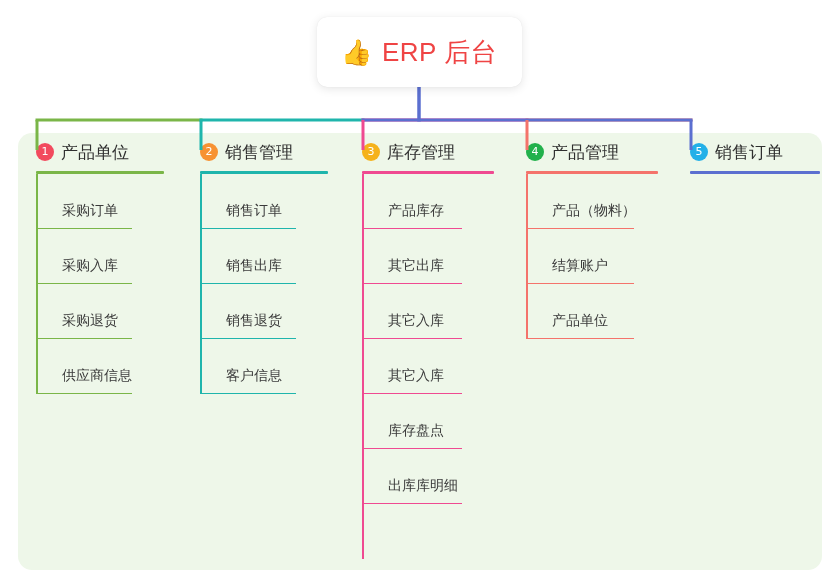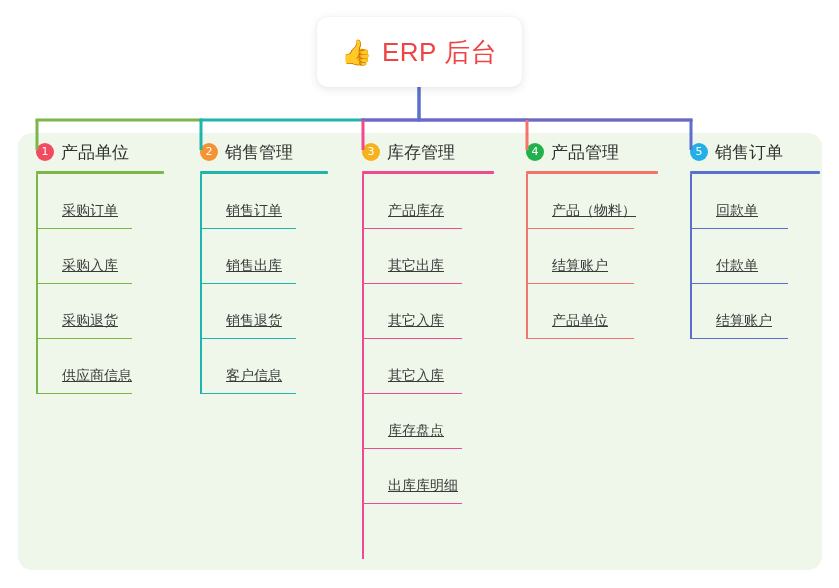--- a/index.html
+++ b/index.html
@@ -130,21 +130,20 @@
     box-sizing: border-box;
     padding-left: 26px;
   }
   .leaf-label {
     position: absolute;
     left: 26px;
     bottom: 9px;
     font-size: 14px;
     color: #3a3a3a;
     white-space: nowrap;
-    text-decoration: underline;
   }
   .leaf-rule {
     position: absolute;
     left: 0;
     bottom: 0;
     height: 1.5px;
   }
 </style>
 </head>
 <body>
@@ -280,29 +279,14 @@
           <div class="leaf-rule" style="width: 108px; background: rgb(244, 115, 107);"></div>
         </div>
       </div>
     </div>
     <div class="column" style="left: 654px; width: 164px;">
       <div class="col-header">
         <span class="badge" style="background: rgb(35, 176, 232);">5</span>
         <span class="col-title">销售订单</span>
       </div>
       <div class="header-rule" style="width: 130px; margin-left: 18px; background: rgb(91, 111, 208);"></div>
-      <div class="branch-body">
-        <div class="spine" style="background: rgb(91, 111, 208); height: 165px;"></div>
-        <div class="leaf">
-          <span class="leaf-label">回款单</span>
-          <div class="leaf-rule" style="width: 98px; background: rgb(91, 111, 208);"></div>
-        </div>
-        <div class="leaf">
-          <span class="leaf-label">付款单</span>
-          <div class="leaf-rule" style="width: 98px; background: rgb(91, 111, 208);"></div>
-        </div>
-        <div class="leaf">
-          <span class="leaf-label">结算账户</span>
-          <div class="leaf-rule" style="width: 98px; background: rgb(91, 111, 208);"></div>
-        </div>
-      </div>
     </div>
   </div>
 
 </body></html>

